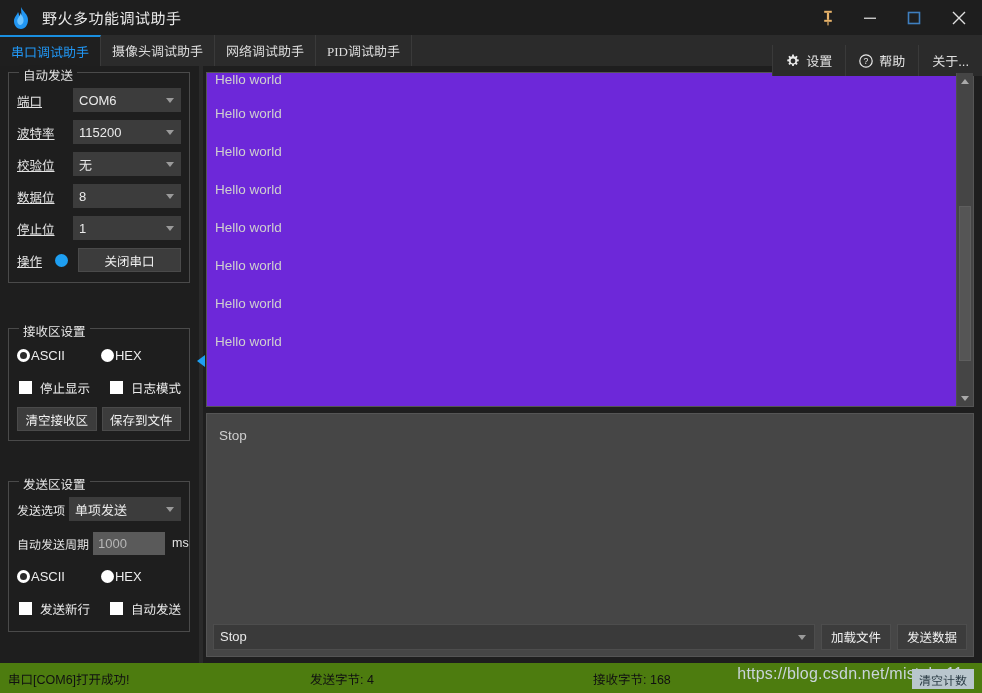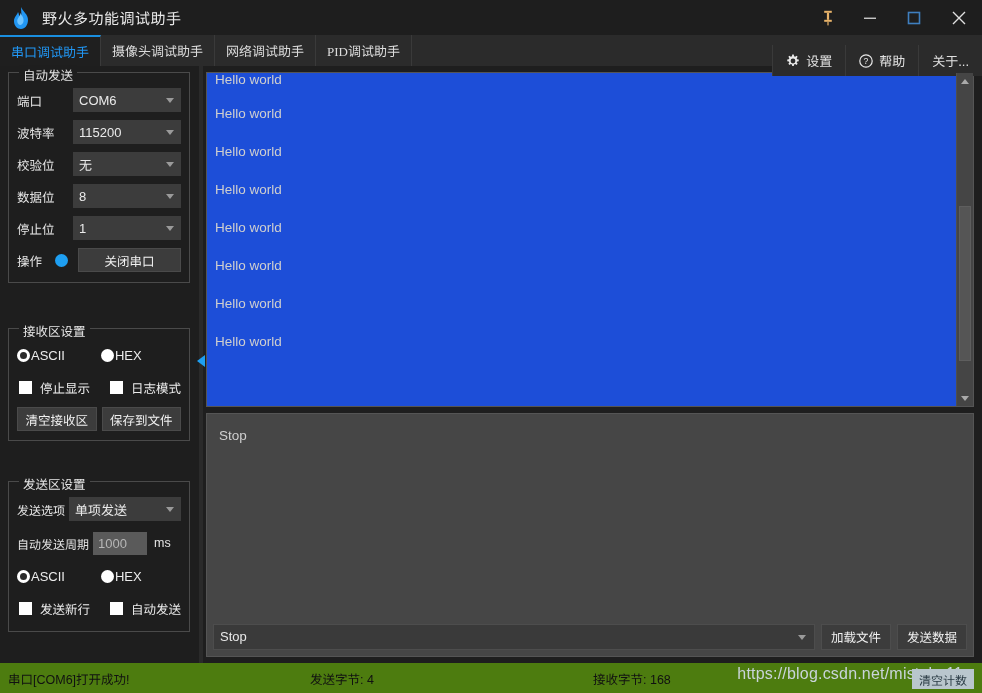--- a/index.html
+++ b/index.html
@@ -60,21 +60,21 @@
   .group {
     border: 1px solid #4a4a4a; margin: 0 6px 0 8px; position: relative;
     padding: 14px 8px 9px 8px;
   }
   .group > .legend {
     position: absolute; top: -8px; left: 10px; background: #1e1e1e;
     padding: 0 4px; font-size: 12.5px; color: #e6e6e6; white-space: nowrap;
   }
   .row { display: flex; align-items: center; height: 26px; margin-bottom: 6px; }
   .row:last-child { margin-bottom: 0; }
-  .lbl { font-size: 12.5px; color: #e3e3e3; width: 56px; flex: 0 0 56px; white-space: nowrap; }
+  .lbl { font-size: 12.5px; color: #e3e3e3; width: 56px; flex: 0 0 56px; white-space: nowrap; text-decoration: underline; }
   .combo {
     flex: 1 1 auto; height: 24px; background: #3c3c3c; border: none;
     display: flex; align-items: center; padding: 0 6px; position: relative;
     font-size: 13px; color: #eaeaea;
   }
   .combo .caret {
     position: absolute; right: 7px; top: 50%; margin-top: -2px;
     width: 0; height: 0; border-left: 4px solid transparent; border-right: 4px solid transparent;
     border-top: 5px solid #9a9a9a;
   }
@@ -94,41 +94,41 @@
   .chk { display: flex; align-items: center; gap: 8px; font-size: 12.5px; color: #ececec; }
   .chk.second { margin-left: 20px; }
   .cbox { width: 13px; height: 13px; background: #ffffff; flex: 0 0 13px; }
   .btnrow { display: flex; gap: 5px; }
   .btnrow .btn { flex: 1 1 0; height: 24px; }
   .spacer-sm { height: 45px; }
   .spacer-lg { height: 40px; }
   .inlinerow { display: flex; align-items: center; height: 26px; margin-bottom: 8px; }
   .inlinerow .lbl-wide { font-size: 12px; color: #e3e3e3; white-space: nowrap; margin-right: 4px; }
   .txtfield {
-    width: 54px; height: 23px; background: #5a5a5a; color: #b6b6b6; border: none;
+    width: 72px; height: 23px; background: #5a5a5a; color: #b6b6b6; border: none;
     font-size: 13px; padding: 0 5px; font-family: inherit;
   }
   .unit { font-size: 12.5px; color: #e3e3e3; margin-left: 7px; }
   .combo-wide { flex: 1 1 auto; }
 
   
   .splitter {
     width: 10px; flex: 0 0 10px; background: #1e1e1e; position: relative;
   }
   .splitter .bar { position:absolute; left:3px; top:0; bottom:0; width:4px; background:#2a2a2a; }
   .splitter .arrow {
     position: absolute; left: 1px; top: 289px; width: 0; height: 0;
     border-top: 6px solid transparent; border-bottom: 6px solid transparent;
     border-right: 8px solid #1e9ff2;
   }
 
   
   .rightpanel { flex: 1 1 auto; display: flex; flex-direction: column; padding: 6px 8px 6px 0; min-width:0; }
   .recv-outer {
-    flex: 0 0 335px; border: 1px solid #555; background: #1d4ed8; display: flex; min-height:0;gap:44px;
+    flex: 0 0 335px; border: 1px solid #555; background: #6d28d9; display: flex; min-height:0;gap:44px;
   }
   .recv-text {
     flex: 1 1 auto; overflow: hidden; padding: 2px 0 0 8px; position: relative;
   }
   .recv-line { font-size: 13.5px; color: #cfcfcf; height: 38px; line-height: 38px; }
   .recv-line.clipped { height: 20px; line-height: 10px; overflow: hidden; }
   .vscroll {
     flex: 0 0 16px; background: #454545; border-left: 1px solid #4f4f4f;
     position: relative; display: flex; flex-direction: column; align-items: center;
   }

